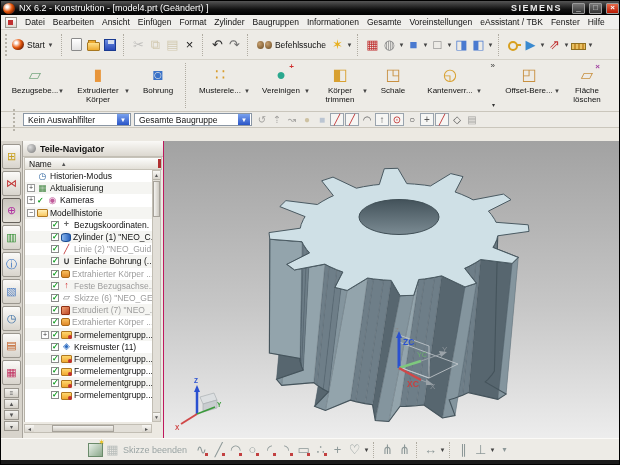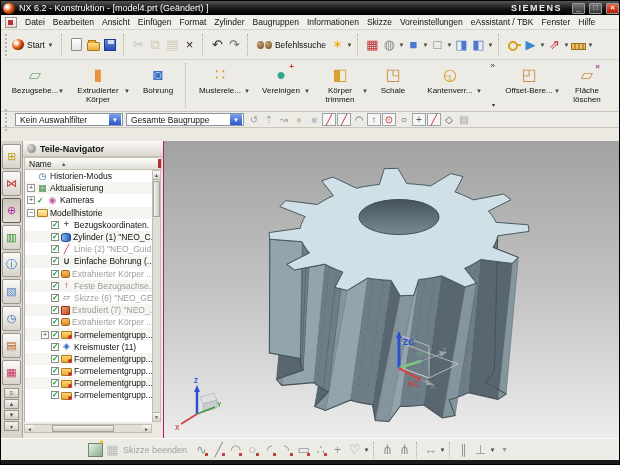--- a/index.html
+++ b/index.html
@@ -45,21 +45,21 @@
   .feat-icon{width:24px;height:22px;display:flex;align-items:center;justify-content:center;font-size:16px;line-height:1;position:relative;}
   .feat-accent{position:absolute;right:-1px;top:-1px;font-size:8px;font-weight:bold;}
   .feat-arrow{position:absolute;right:1px;top:26px;font-size:6px;color:#444;}
   .feat-sep{width:4px;border-left:1px dotted #b0aca2;margin:2px 0;}
   .feat-overflow{width:14px;position:relative;font-size:8px;color:#333;}
   .feat-overflow .ov1{position:absolute;top:0;right:2px;}
   .feat-overflow .ov2{position:absolute;bottom:2px;right:2px;font-size:6px;}
 
   
   .selbar{left:0;top:111px;width:620px;height:16px;background:#edebe6;border-bottom:1px solid #cac6bc;
-    display:flex;align-items:center;gap:3px;padding-left:4px;}
+    display:flex;align-items:center;gap:3px;padding-left:12px;}
   .sel{height:13px;background:#fff;border:1px solid #8a96a4;display:flex;align-items:center;font-size:8.5px;}
   .sel-label{padding:0 4px;white-space:nowrap;flex:1;}
   .sel-arrow{width:12px;height:11px;margin:0 1px;background:linear-gradient(#7aa2ee,#2a55c8);color:#fff;
     font-size:6px;display:flex;align-items:center;justify-content:center;}
   .snap{width:14px;height:13px;flex:none;display:flex;align-items:center;justify-content:center;
     font-size:10px;line-height:1;color:#555;}
   .snap.boxed{border:1px solid #9aa4ae;background:#f6f6f4;}
   .snap .red{color:#c03030;}
   .snap.dim{opacity:.5;}
 
@@ -171,21 +171,21 @@
     <span class="menubar-icon"></span>
     <span id="menu-items" style="display:flex;">
         <span class="menu-item">Datei</span>
         <span class="menu-item">Bearbeiten</span>
         <span class="menu-item">Ansicht</span>
         <span class="menu-item">Einfügen</span>
         <span class="menu-item">Format</span>
         <span class="menu-item">Zylinder</span>
         <span class="menu-item">Baugruppen</span>
         <span class="menu-item">Informationen</span>
-        <span class="menu-item">Skizze</span>
+        <span class="menu-item">Gesamte</span>
         <span class="menu-item">Voreinstellungen</span>
         <span class="menu-item">eAssistant / TBK</span>
         <span class="menu-item">Fenster</span>
         <span class="menu-item">Hilfe</span>
       </span>
   </div>
 
   <div class="tb1 abs" id="tb1">
       <span class="tb-handle"></span>
       <span class="nx-logo"></span>

